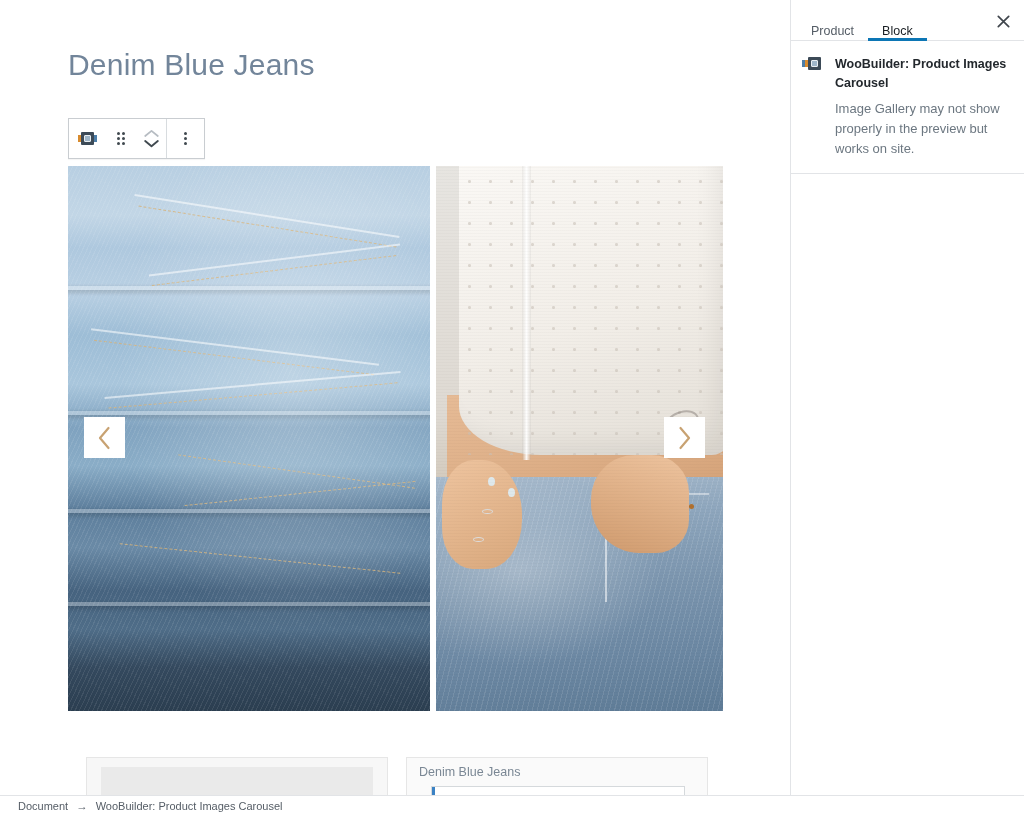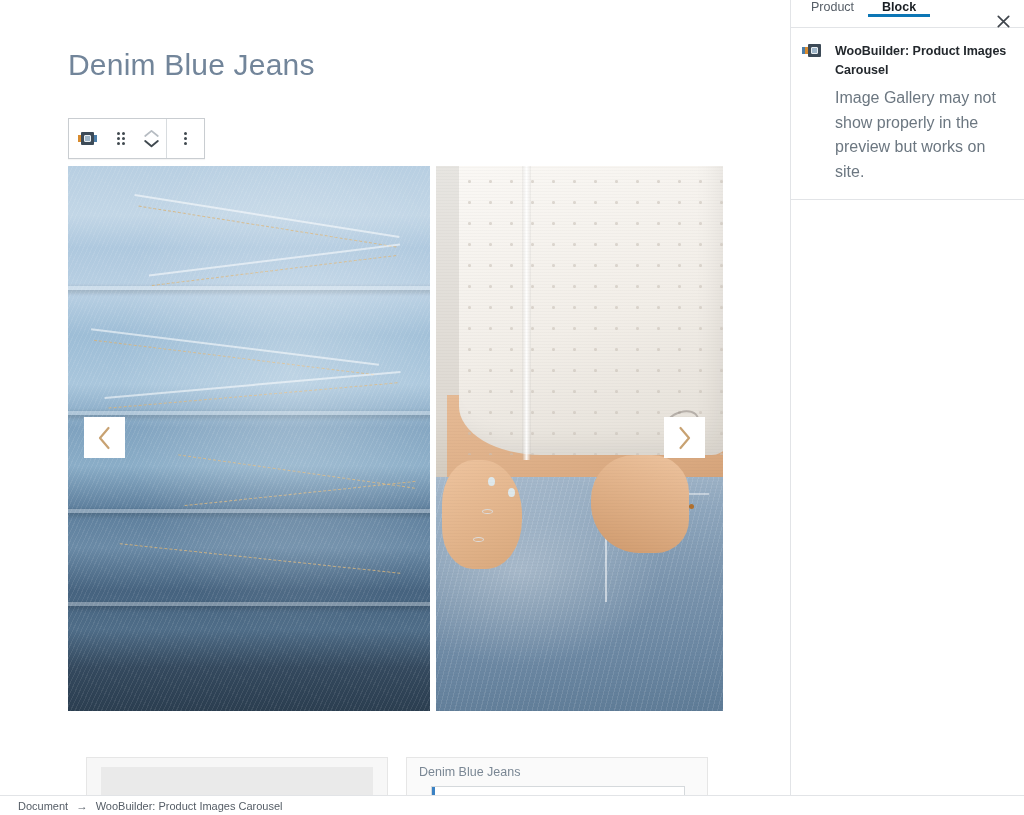--- a/index.html
+++ b/index.html
@@ -204,46 +204,46 @@
   .lower-right .caret {
     position:absolute; left:25px; top:29px; width:3px; height:19px; background:#3b82c4;
   }
 
   
   .sidebar {
     position: absolute; right: 0; top: 0; width: 234px; height: 795px;
     background: #ffffff; border-left: 1px solid #e2e4e7;
   }
   .sb-tabs {
-    position: relative; height: 28px; display: flex; align-items: flex-start;
+    position: relative; height: 41px; display: flex; align-items: flex-end;
     border-bottom: 1px solid #e2e4e7; padding-left: 6px;
   }
   .sb-tab {
     padding: 0 14px; display: flex; align-items: center; font-size: 12.5px;
     color: #555d66; background: transparent; border: 0; cursor: pointer;
     border-bottom: 3px solid transparent; margin-bottom: -1px; font-weight: 400;
   }
-  .sb-tab.active { color: #191e23; font-weight: 700; border-bottom-color: #0c76b5; }
+  .sb-tab.active { color: #191e23; font-weight: 400; border-bottom-color: #0c76b5; }
   .sb-close {
     position: absolute; right: 6px; top: 6px; width: 30px; height: 30px;
     display:flex; align-items:center; justify-content:center;
     background:transparent; border:0; cursor:pointer; color:#40464d;
   }
 
   .sb-blockcard {
     padding: 14px 16px 14px 14px; border-bottom: 1px solid #e2e4e7;
     display: flex; gap: 10px; align-items: flex-start;
   }
   .sb-blockcard .ic { flex: 0 0 20px; padding-top: 2px; }
   .sb-blockcard .txt { flex: 1 1 auto; }
   .sb-blockcard .nm {
     font-size: 12.5px; font-weight: 600; color: #23282d; line-height: 1.55;
   }
   .sb-blockcard .ds {
-    font-size: 16px; color: #6c7781; line-height: 1.55; margin-top: 5px;
+    font-size: 13px; color: #6c7781; line-height: 1.55; margin-top: 5px;
   }
 
   .sb-panel {
     height: 41px; padding: 0 16px 0 14px; display: flex; align-items: center;
     justify-content: space-between; border-bottom: 1px solid #e2e4e7;
     cursor: pointer; background: #fff;
   }
   .sb-panel .ttl { font-size: 12.5px; font-weight: 600; color: #23282d; }
   .sb-panel .cv { color: #40464d; display:flex; }
 

